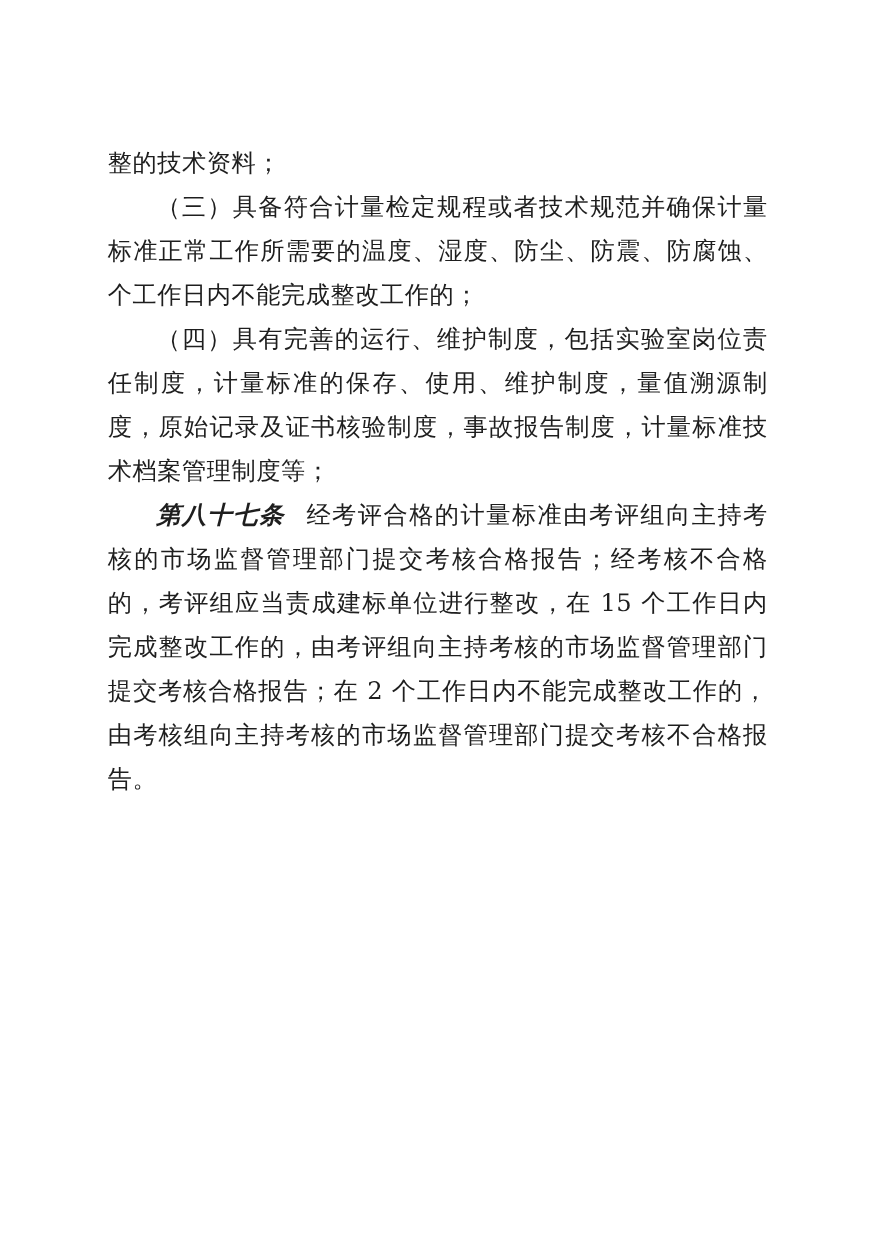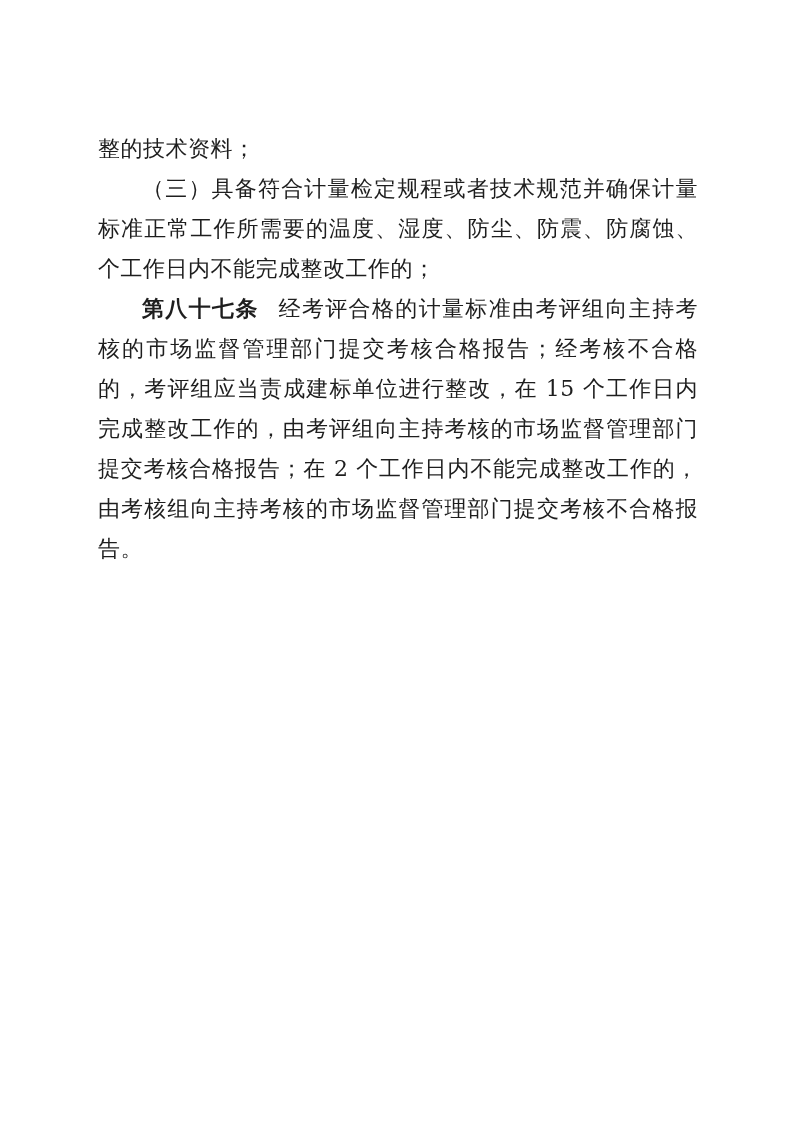--- a/index.html
+++ b/index.html
@@ -31,20 +31,21 @@
     letter-spacing: 0.5px;
     word-break: break-all;
   }
   .para.indent {
     text-indent: 2em;
   }
   .term {
     font-weight: 700;
     font-family: "DejaVu Sans", "Liberation Sans", sans-serif;
     margin-right: 0.9em;
+    font-style: italic;
   }
   .footer {
     position: absolute;
     left: 98px;
     top: 1030px;
     font-size: 28px;
     line-height: 28px;
     letter-spacing: 2px;
     color: #1e1e1e;
   }
@@ -54,20 +55,21 @@
 
 <div class="page">
 
   <div class="page-body">
 
     <p class="para">整的技术资料；</p>
 
     <p class="para indent">（三）具备符合计量检定规程或者技术规范并确保计量标准正常工作所需要的温度、湿度、防尘、防震、防腐蚀、个工作日内不能完成整改工作的；</p>
 
 
+    <p class="para indent">（四）具有完善的运行、维护制度，包括实验室岗位责任制度，计量标准的保存、使用、维护制度，量值溯源制度，原始记录及证书核验制度，事故报告制度，计量标准技术档案管理制度等；</p>
 
 
     <p class="para indent">
       <span class="term">第八十七条</span><span>经考评合格的计量标准由考评组向主持考核的市场监督管理部门提交考核合格报告；经考核不合格的，考评组应当责成建标单位进行整改，在 15 个工作日内完成整改工作的，由考评组向主持考核的市场监督管理部门提交考核合格报告；在 2 个工作日内不能完成整改工作的，由考核组向主持考核的市场监督管理部门提交考核不合格报告。</span>
     </p>
 
 
   </div>
 
   <div class="footer">— 90 —</div>

